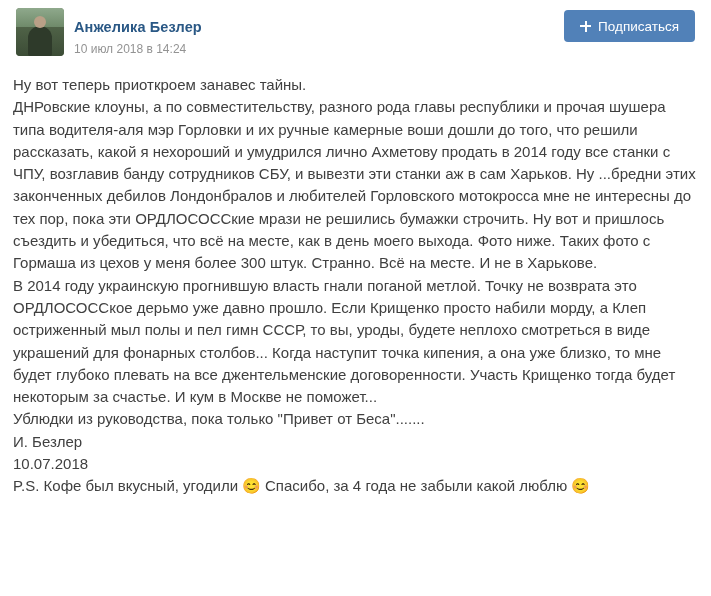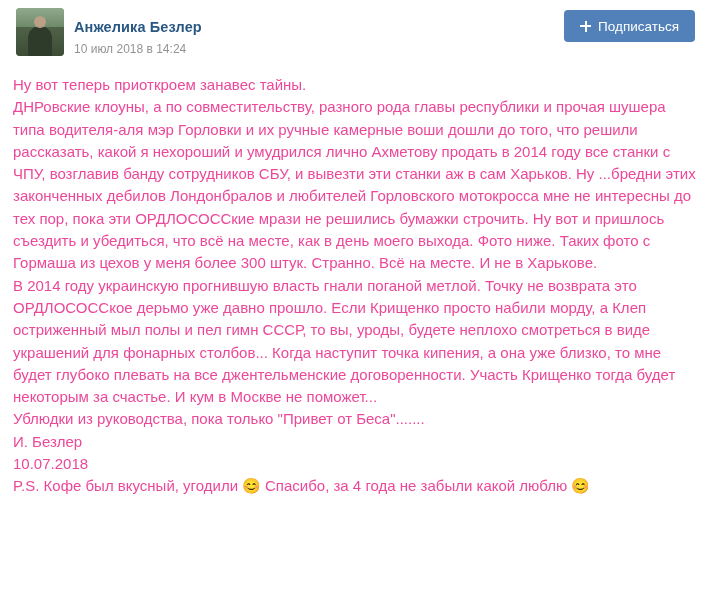--- a/index.html
+++ b/index.html
@@ -115,21 +115,21 @@
   .subscribe-btn .plus-icon::before {
     left: 0; top: 4.5px; width: 11px; height: 2px;
   }
   .subscribe-btn .plus-icon::after {
     top: 0; left: 4.5px; height: 11px; width: 2px;
   }
   .post-body {
     padding: 18px 13px 0 13px;
     font-size: 15px;
     line-height: 22.3px;
-    color: #ec4899;
+    color: #404040;
     white-space: pre-wrap;
     word-wrap: break-word;
   }
 </style>
 </head>
 <body>
 
 <div class="post">
 
   <div class="post-header">

